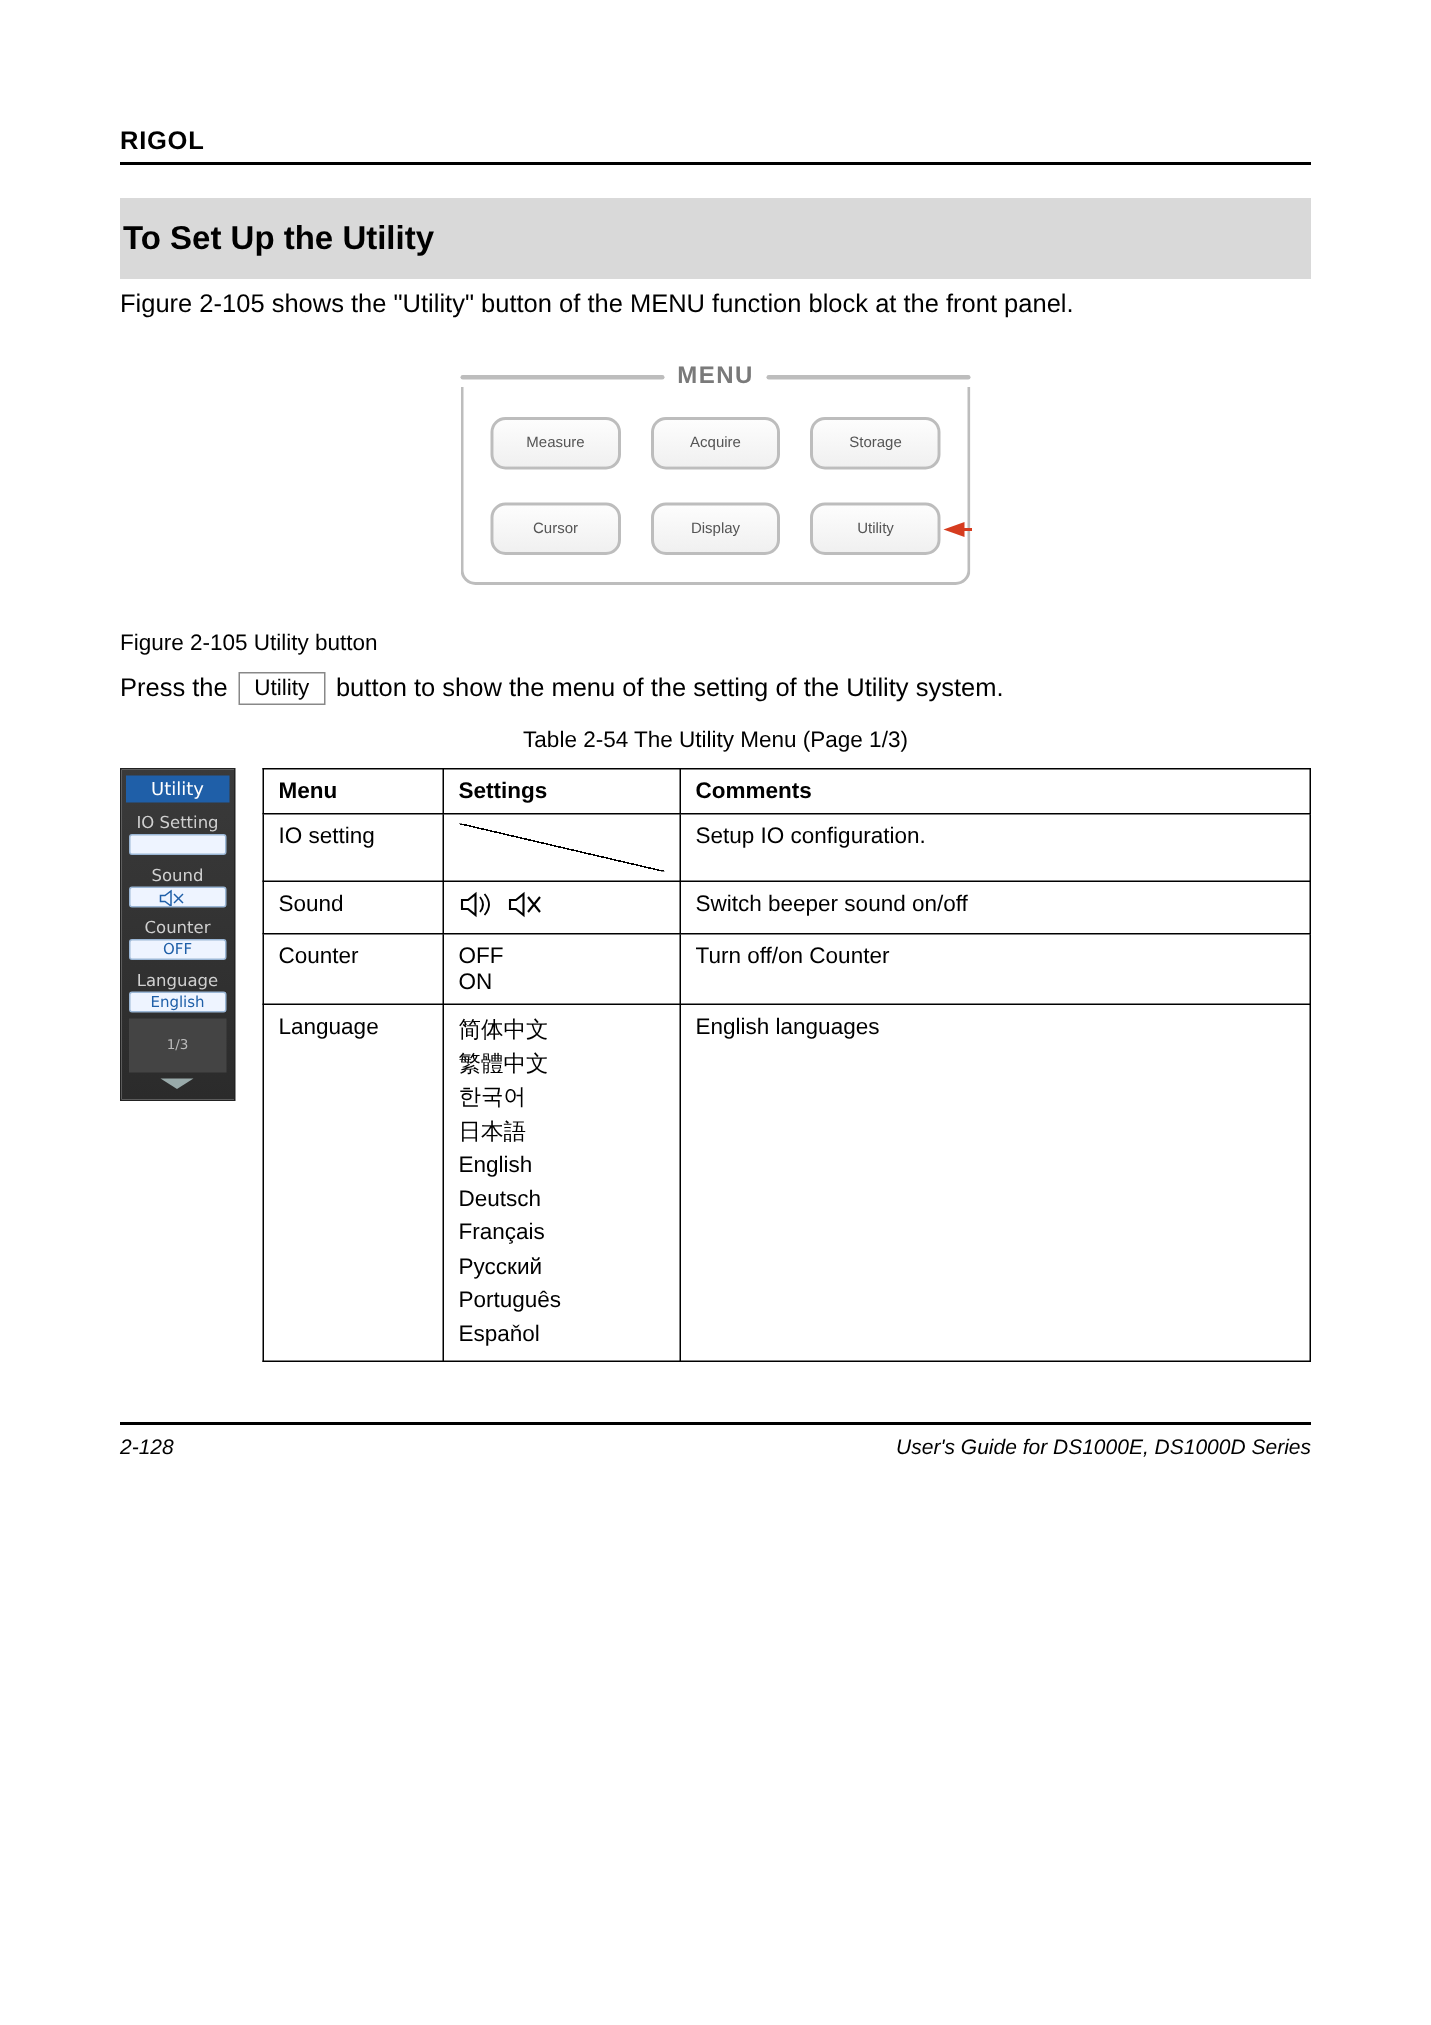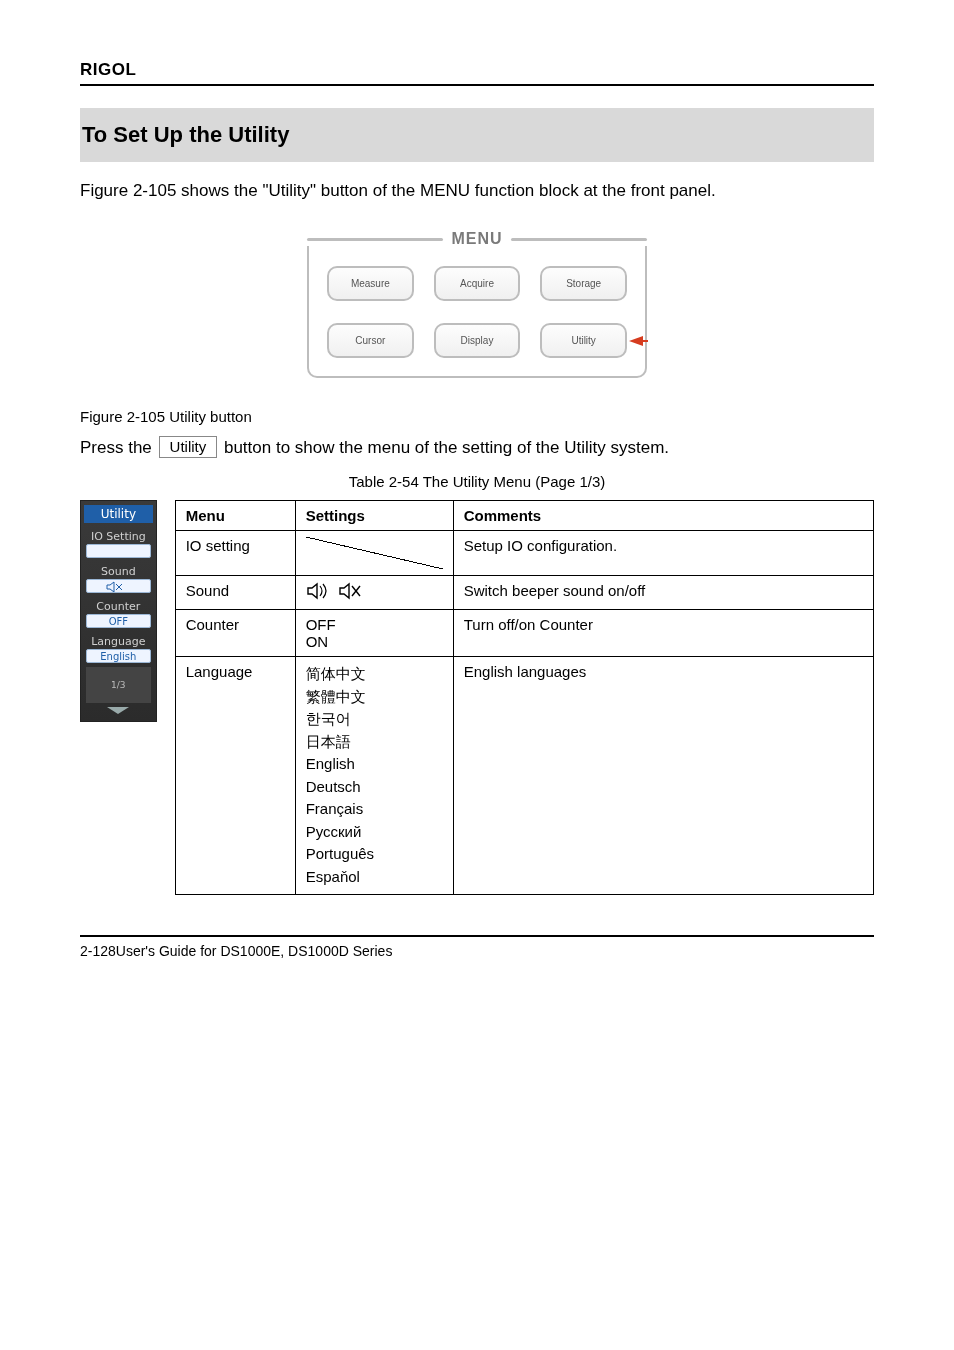--- a/index.html
+++ b/index.html
@@ -11,33 +11,34 @@
     margin: 0 auto;
     padding: 60px 80px 40px 80px;
     font-size: 16px;
   }
 
   .header-brand {
     font-weight: bold;
     font-size: 17px;
     letter-spacing: 0.5px;
     margin-bottom: 4px;
+    margin-top: 24px;
   }
   .header-rule {
     border: none;
     border-top: 2px solid #000;
     margin-bottom: 22px;
   }
 
   .section-title-bar {
     background: #d9d9d9;
     padding: 14px 0 14px 2px;
     font-weight: bold;
     font-size: 22px;
-    margin-bottom: 16px;
+    margin-bottom: 4px;
   }
 
   .intro-para {
     line-height: 1.55;
     font-size: 17px;
     margin-bottom: 26px;
   }
 
   .menu-figure {
     width: 340px;
@@ -206,22 +207,23 @@
   .lang-list { line-height:1.5; }
 
   .footer {
     margin-top: 40px;
   }
   .footer-rule {
     border:none; border-top:2px solid #000;
     margin-bottom:6px;
   }
   .footer-row {
-    display:flex; justify-content:flex-start;
+    display:flex; justify-content:space-between;
     font-size:14px;
+    font-style:italic;
   }
 </style>
 </head>
 <body>
 
 <div class="header-brand">RIGOL</div>
 <hr class="header-rule">
 
 <div class="section-title-bar">To Set Up the Utility</div>
 

